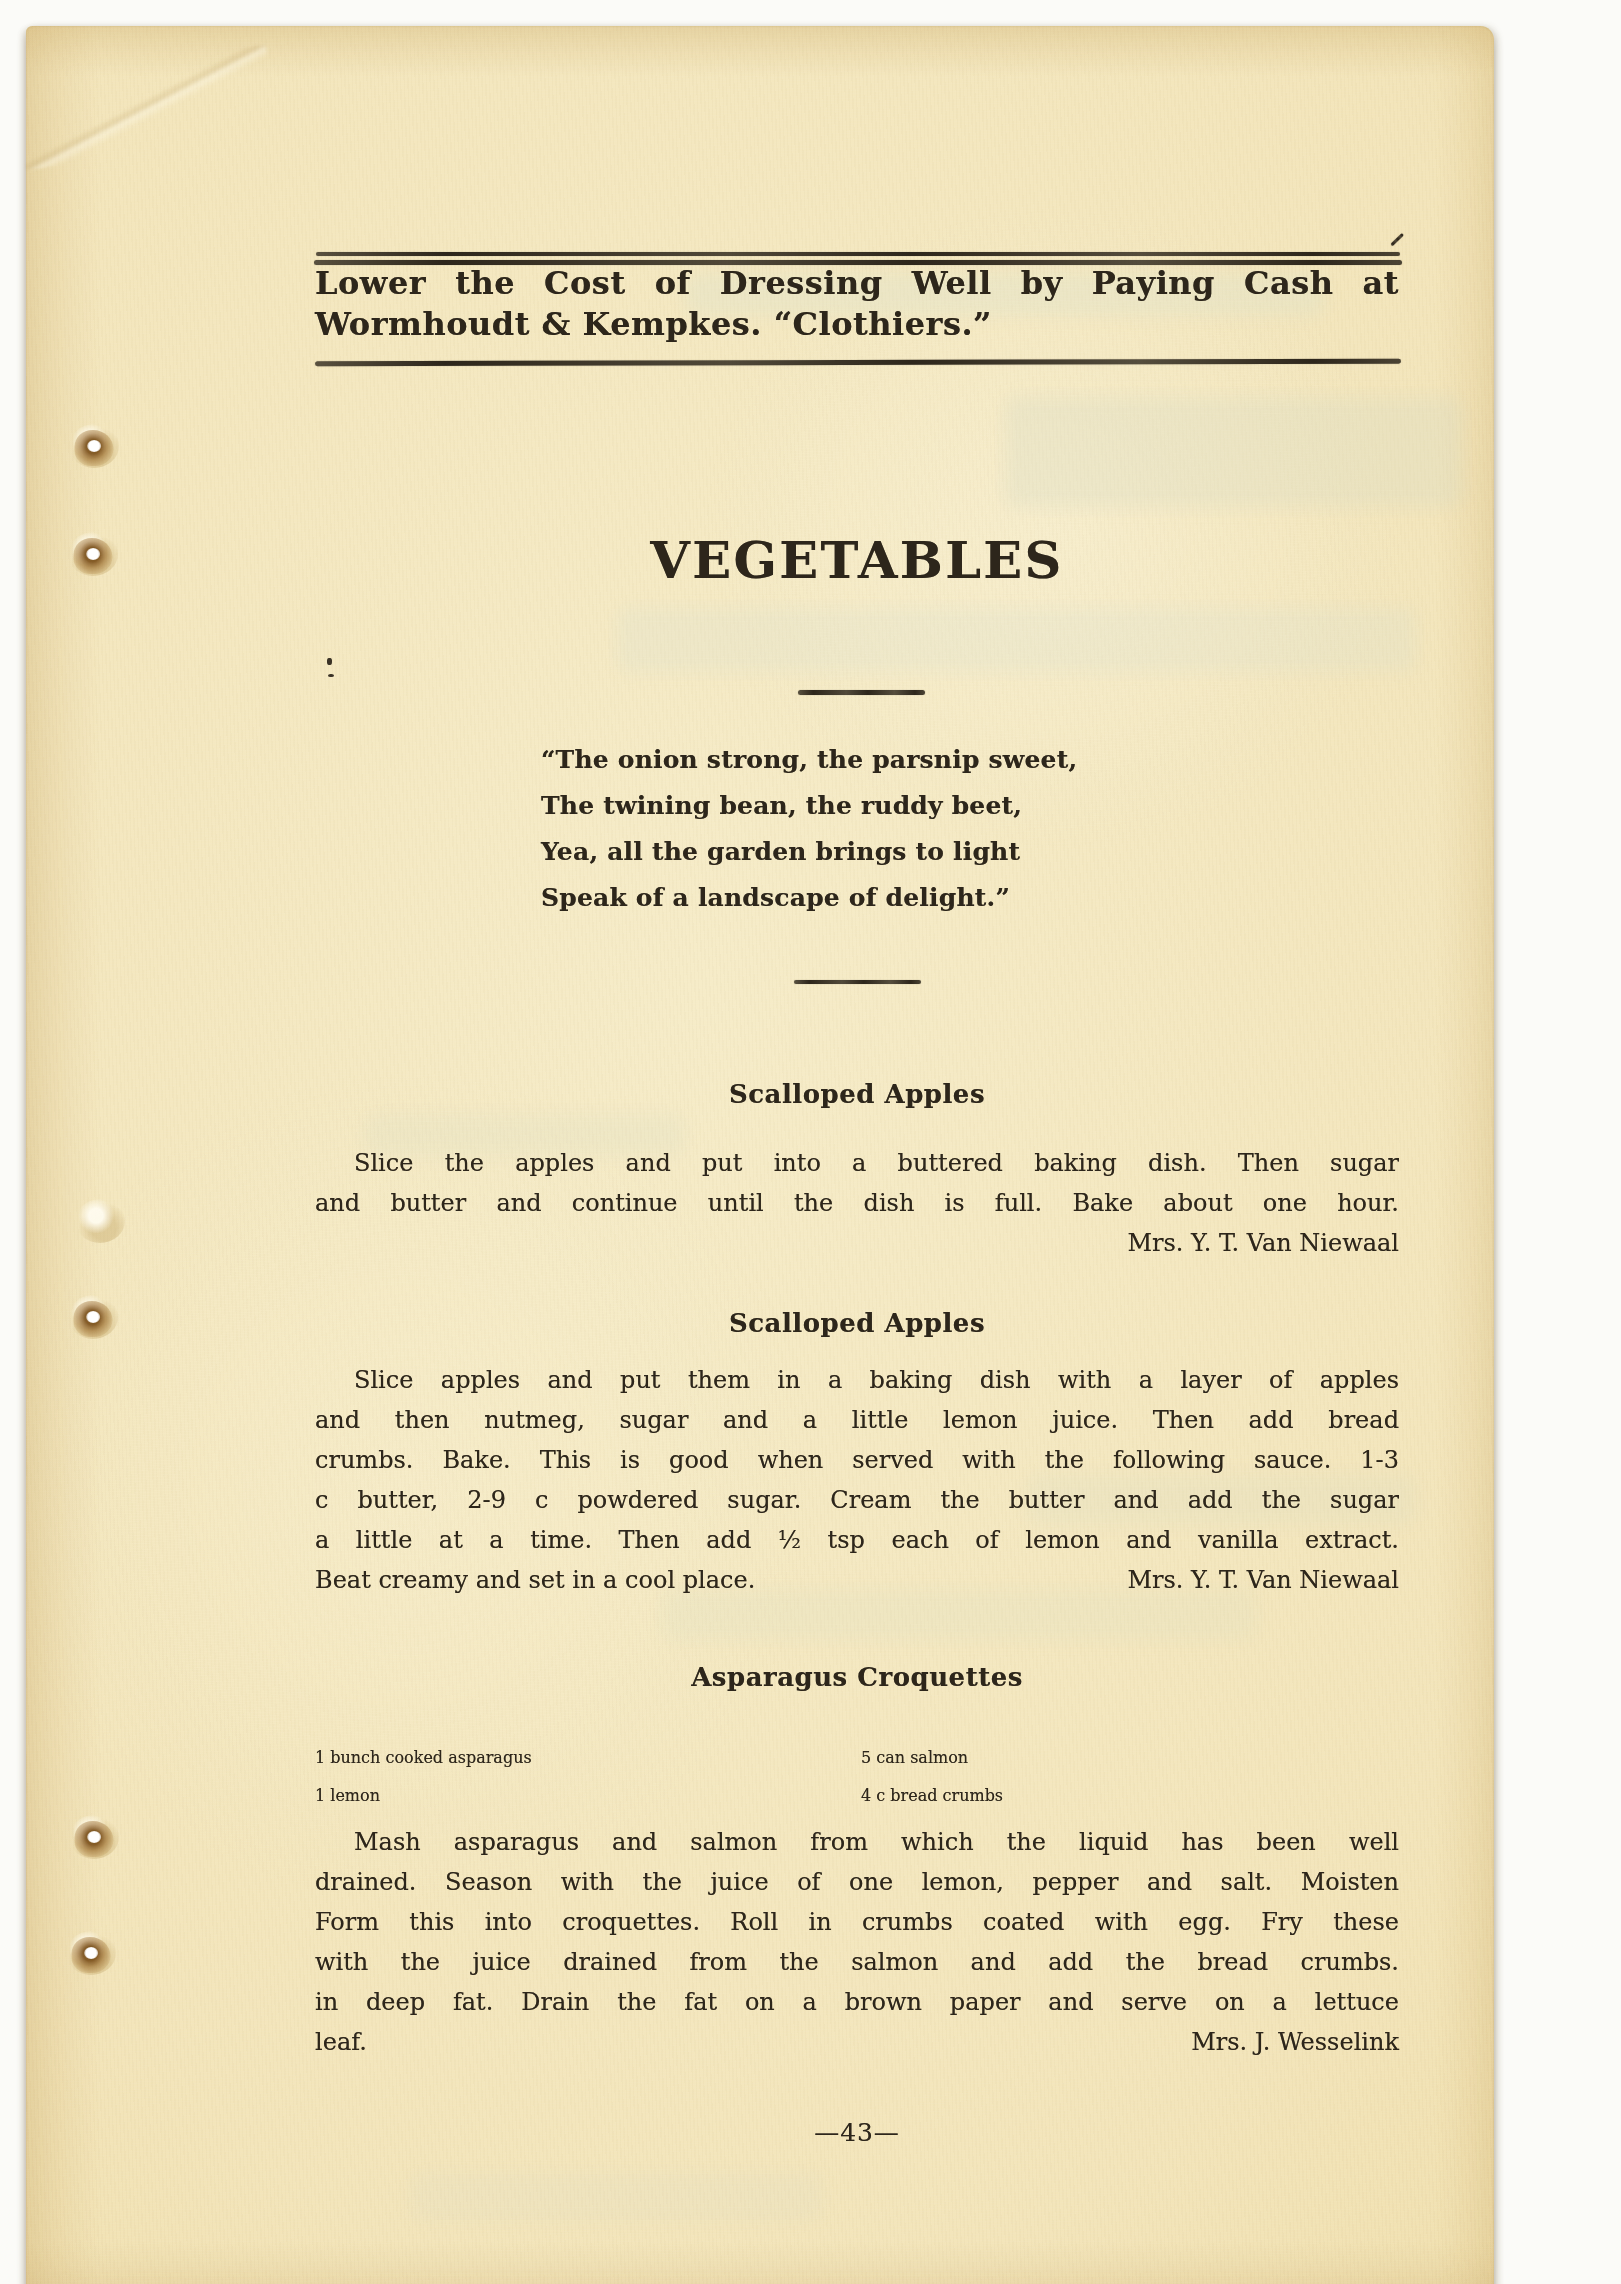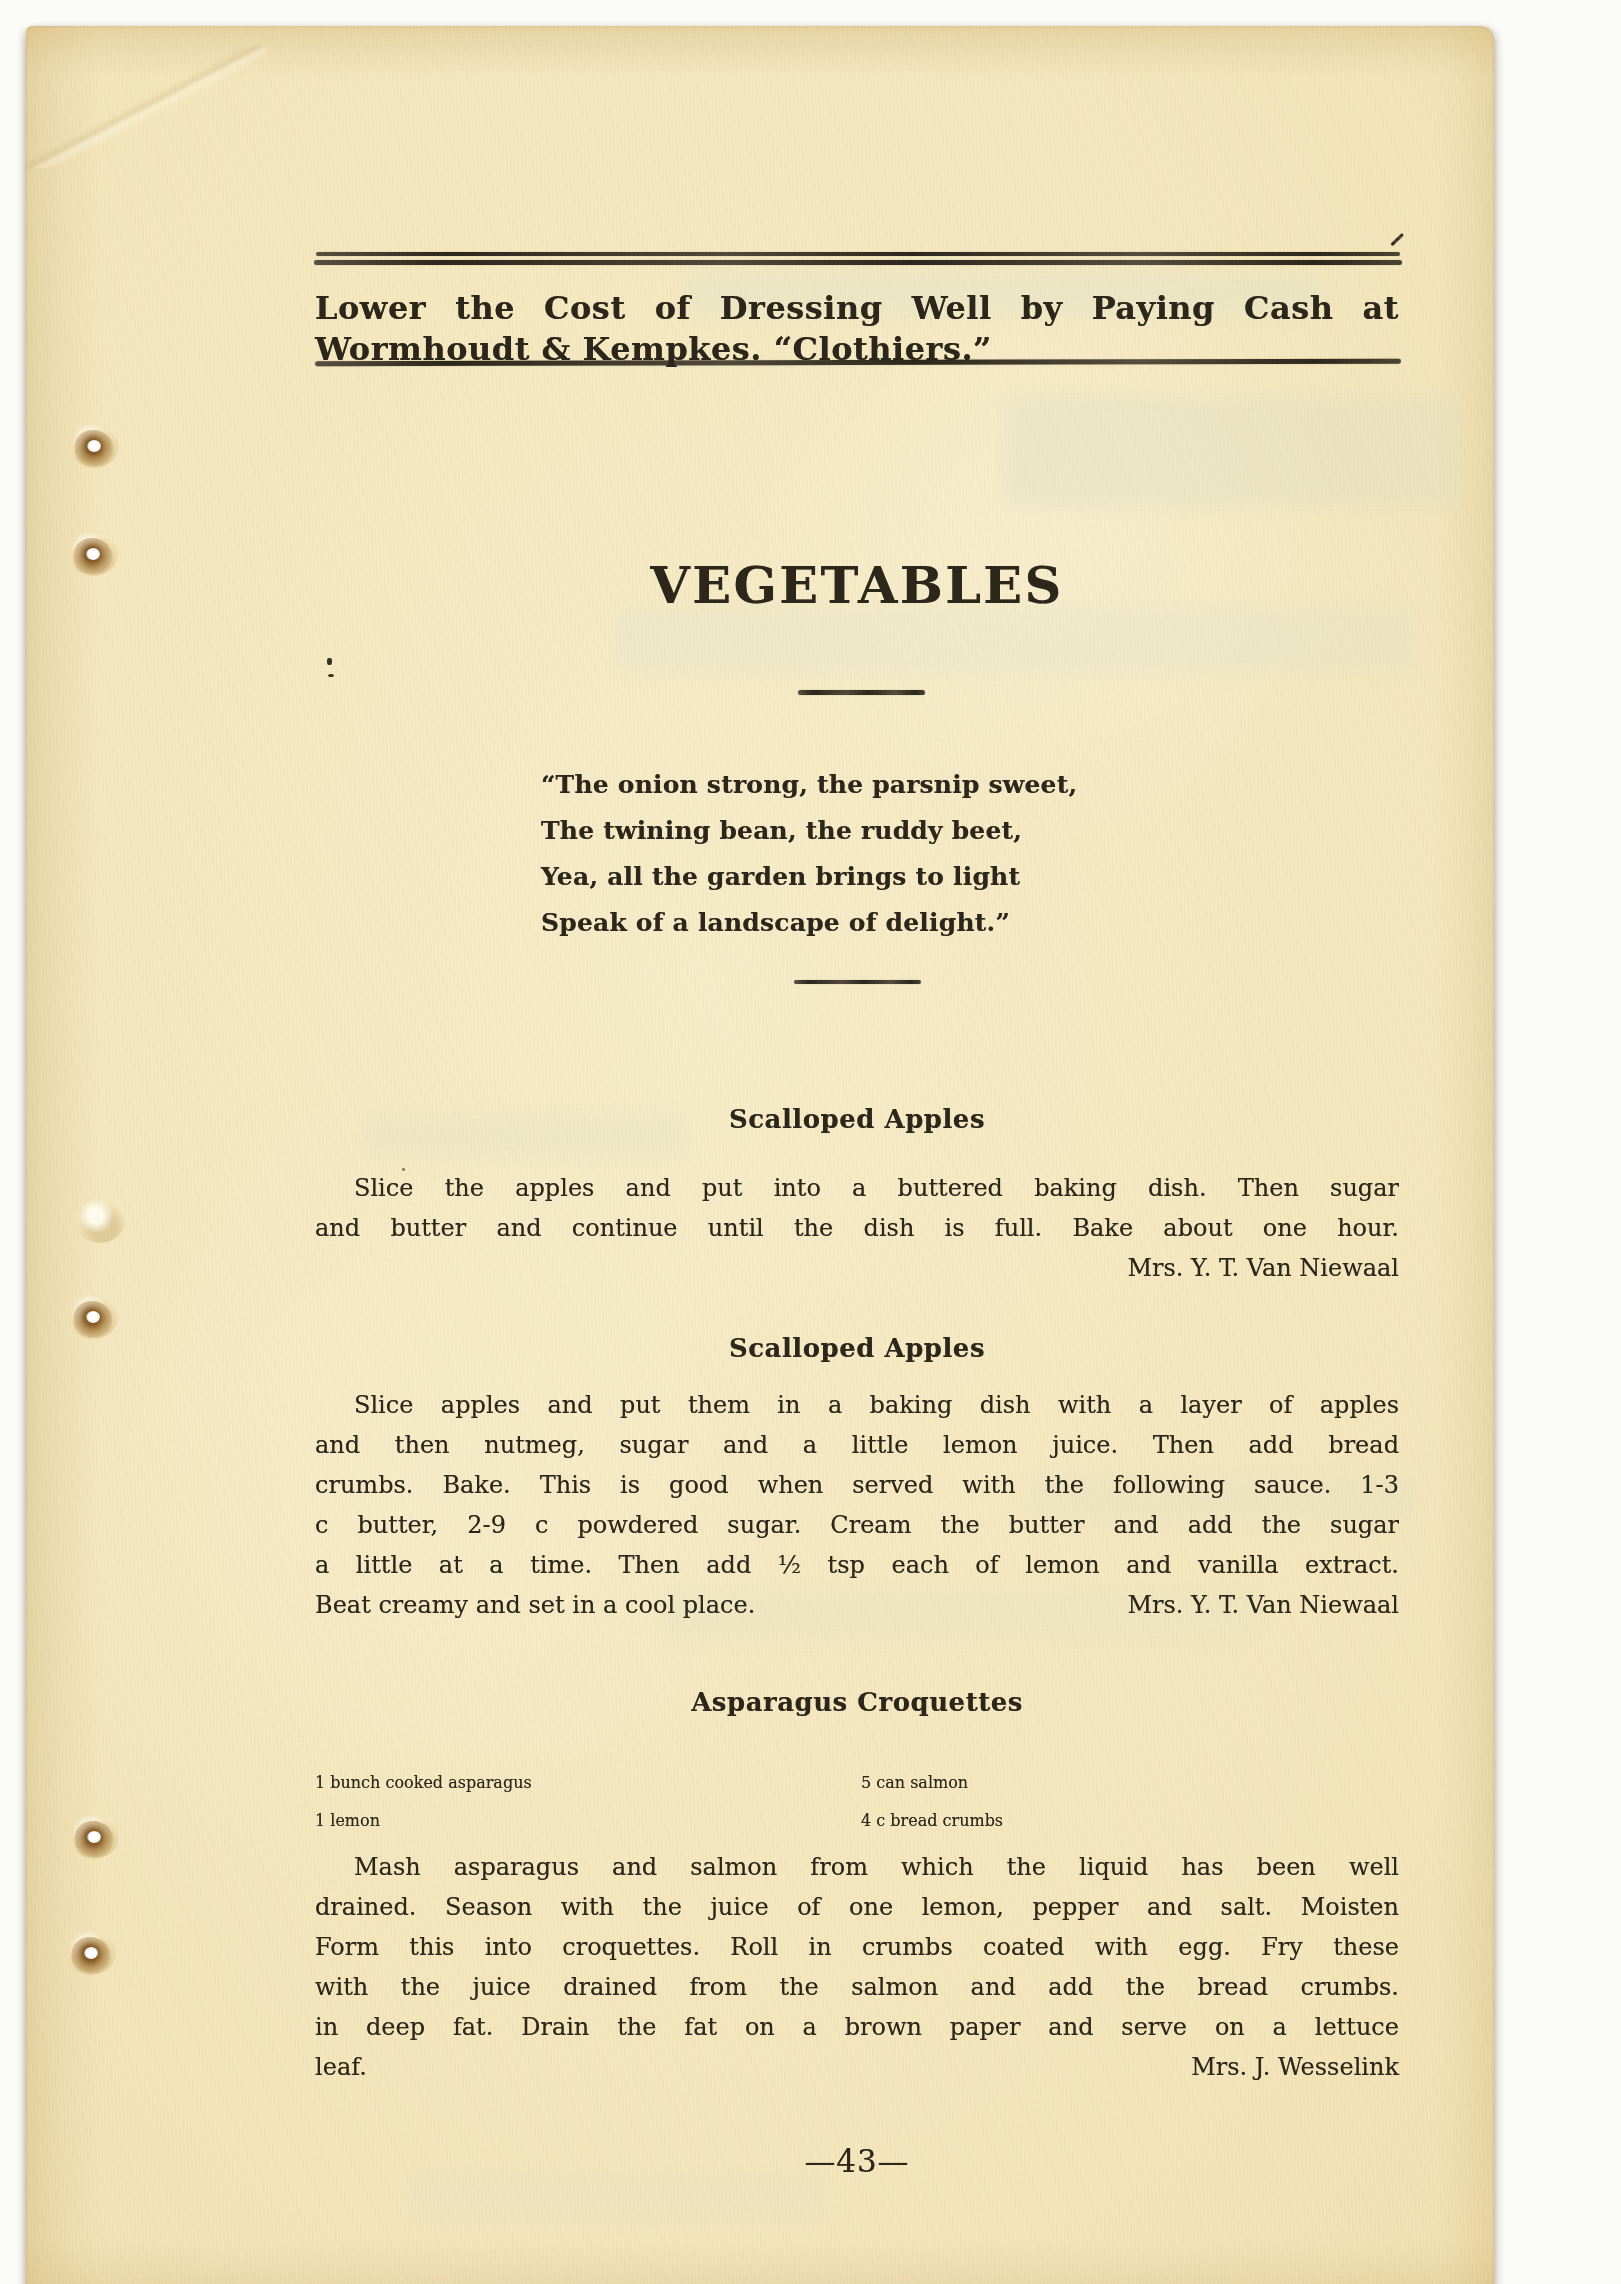--- a/index.html
+++ b/index.html
@@ -79,21 +79,21 @@
 
   
   .smudge {
     position:absolute; background:rgba(216,220,196,.30);
     filter:blur(7.3px); border-radius:13.7px; pointer-events:none;
   }
 
   .speck { position:absolute; background:#3a3226; border-radius:50%; }
 
   
-  .ink { color:#2d261b; text-shadow:0 0 0.6px rgba(45,38,27,.55);margin-top:25px; }
+  .ink { color:#2d261b; text-shadow:0 0 0.6px rgba(45,38,27,.55); }
 
   .rule {
     position:absolute; border-radius:2.7px;
     background:linear-gradient(90deg, rgba(45,38,27,.78), #2d261b 12%, rgba(45,38,27,.82) 38%,
       #2d261b 55%, rgba(45,38,27,.8) 76%, #2d261b 92%, rgba(45,38,27,.85));
     box-shadow:0 0 0.9px rgba(45,38,27,.5);
   }
   .ad-rule-a { left:316px; top:252px; width:1084px; height:4.1px; }
   .ad-rule-b { left:314px; top:260px; width:1088px; height:5px; }
   .ad-tick  { left:1389px; top:238px; width:16.4px; height:2.7px; transform:rotate(-44deg); }
@@ -130,21 +130,21 @@
   .lastline { display:flex; justify-content:space-between; }
 
   .ingredients {
     position:absolute; left:315px; top:1739px; width:1084px;
     display:grid; grid-template-columns:546px 1fr;
     font-size:16px; line-height:38px;
   }
 
   .page-number {
     position:absolute; left:315px; top:2118px; width:1084px;
-    text-align:center; font-size:31px; letter-spacing:0.9px;
+    text-align:center; font-size:25px; letter-spacing:0.9px;
   }
 </style>
 </head>
 <body>
 
 <div class="stage">
 
   <div class="paper"></div>
   <div class="crease"></div>
 

